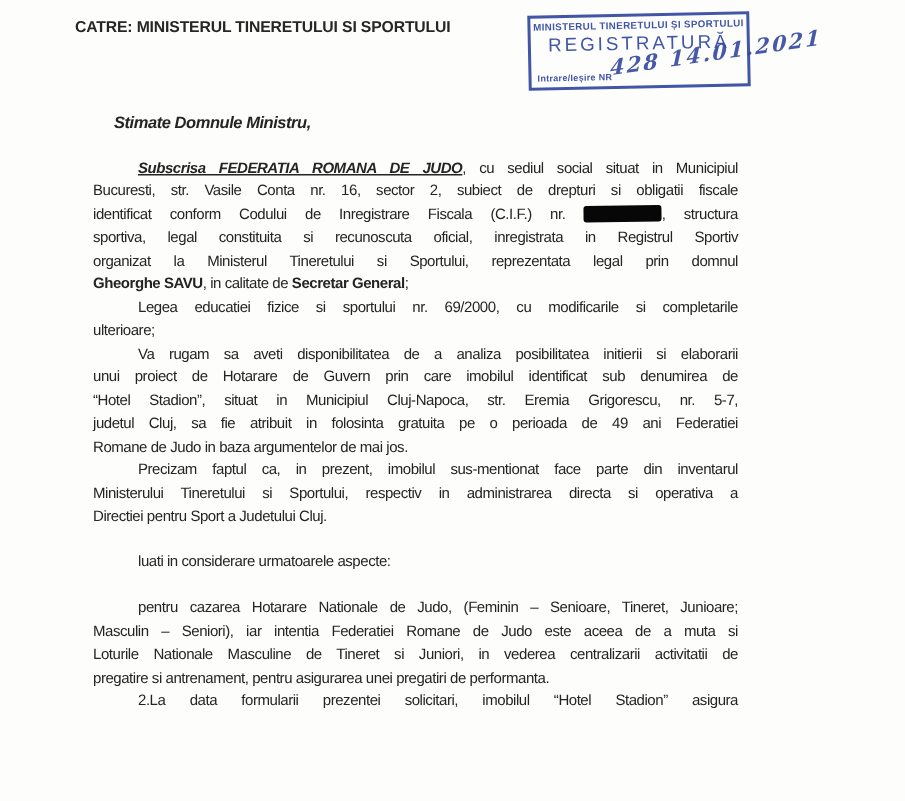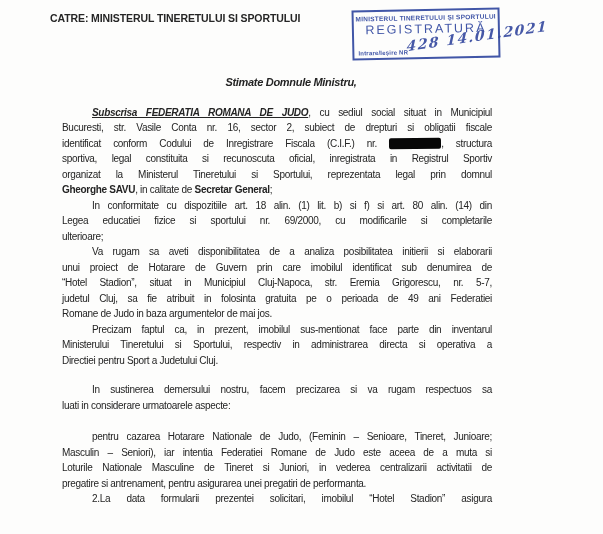--- a/index.html
+++ b/index.html
@@ -57,21 +57,20 @@
   }
 
   
   .doc-body {
     position: absolute; top: 75px; left: 62px;
     width: 430px;
     font-size: 10px; line-height: 15.5px; letter-spacing: -0.3px;
     color: #242424;
   }
   .salutation {
-    text-align: center;
     transform: translateX(14px);
     font-weight: bold; font-style: italic;
     font-size: 11px;
     margin-bottom: 14px;
   }
   .para { margin: 0; }
   .para.spaced-14 { margin-top: 14px; }
   .para.spaced-16 { margin-top: 16px; }
   .para.indent .line:first-child { text-indent: 30px; }
   .line { text-align: left; }
@@ -109,38 +108,36 @@
     <div id="paragraphs">
         <div class="para indent">
           <div class="line j"><span class="b i u">Subscrisa FEDERATIA ROMANA DE JUDO</span><span class="">, cu sediul social situat in Municipiul</span></div>
           <div class="line j"><span class="">Bucuresti, str. Vasile Conta nr. 16, sector 2, subiect de drepturi si obligatii fiscale</span></div>
           <div class="line j"><span class="">identificat conform Codului de Inregistrare Fiscala (C.I.F.) nr. </span><span class="redact"></span><span class="">, structura</span></div>
           <div class="line j"><span class="">sportiva, legal constituita si recunoscuta oficial, inregistrata in Registrul Sportiv</span></div>
           <div class="line j"><span class="">organizat la Ministerul Tineretului si Sportului, reprezentata legal prin domnul</span></div>
           <div class="line"><span class="b ">Gheorghe SAVU</span><span class="">, in calitate de </span><span class="b ">Secretar General</span><span class="">;</span></div>
         </div>
         <div class="para indent">
-          <div class="line j"><span class="">In conformitate cu dispozitiile art. 18 alin. (1) lit. b) si f) si art. 80 alin. (14) din</span></div>
           <div class="line j"><span class="">Legea educatiei fizice si sportului nr. 69/2000, cu modificarile si completarile</span></div>
           <div class="line"><span class="">ulterioare;</span></div>
         </div>
         <div class="para indent">
           <div class="line j"><span class="">Va rugam sa aveti disponibilitatea de a analiza posibilitatea initierii si elaborarii</span></div>
           <div class="line j"><span class="">unui proiect de Hotarare de Guvern prin care imobilul identificat sub denumirea de</span></div>
           <div class="line j"><span class="">“Hotel Stadion”, situat in Municipiul Cluj-Napoca, str. Eremia Grigorescu, nr. 5-7,</span></div>
           <div class="line j"><span class="">judetul Cluj, sa fie atribuit in folosinta gratuita pe o perioada de 49 ani Federatiei</span></div>
           <div class="line"><span class="">Romane de Judo in baza argumentelor de mai jos.</span></div>
         </div>
         <div class="para indent">
           <div class="line j"><span class="">Precizam faptul ca, in prezent, imobilul sus-mentionat face parte din inventarul</span></div>
           <div class="line j"><span class="">Ministerului Tineretului si Sportului, respectiv in administrarea directa si operativa a</span></div>
           <div class="line"><span class="">Directiei pentru Sport a Judetului Cluj.</span></div>
         </div>
         <div class="para indent spaced-14">
-          <div class="line j"><span class="">In sustinerea demersului nostru, facem precizarea si va rugam respectuos sa</span></div>
           <div class="line"><span class="">luati in considerare urmatoarele aspecte:</span></div>
         </div>
         <div class="para indent spaced-16">
           <div class="line j"><span class="">pentru cazarea Hotarare Nationale de Judo, (Feminin – Senioare, Tineret, Junioare;</span></div>
           <div class="line j"><span class="">Masculin – Seniori), iar intentia Federatiei Romane de Judo este aceea de a muta si</span></div>
           <div class="line j"><span class="">Loturile Nationale Masculine de Tineret si Juniori, in vederea centralizarii activitatii de</span></div>
           <div class="line"><span class="">pregatire si antrenament, pentru asigurarea unei pregatiri de performanta.</span></div>
         </div>
         <div class="para indent">
           <div class="line j"><span class="">2.La data formularii prezentei solicitari, imobilul “Hotel Stadion” asigura</span></div>

